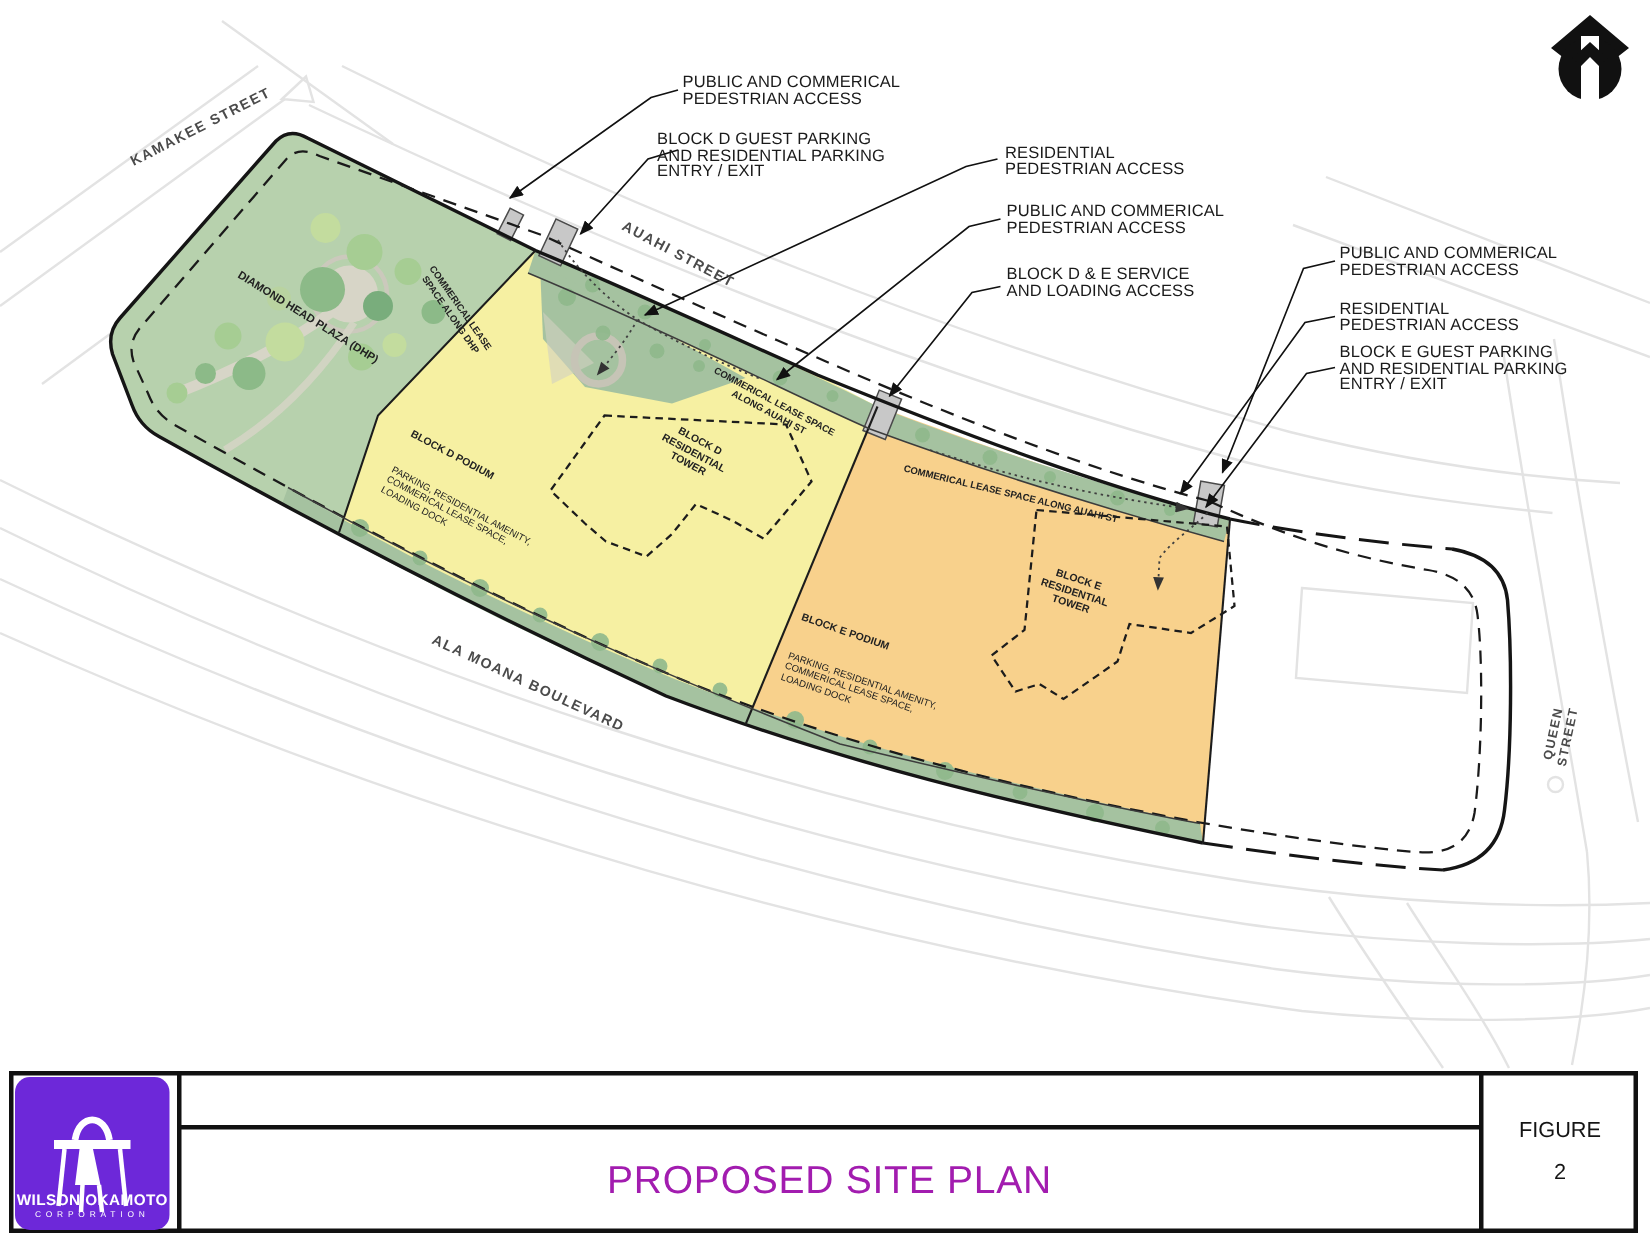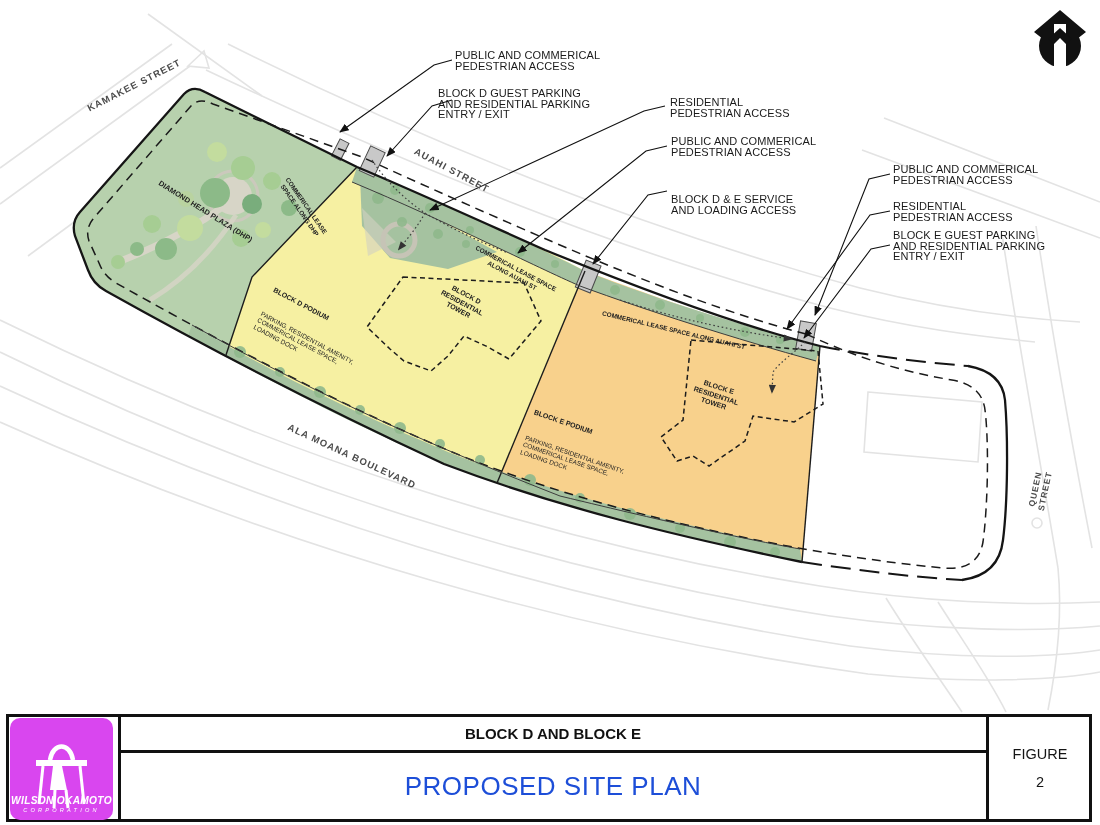--- a/index.html
+++ b/index.html
@@ -8,25 +8,25 @@
   svg{position:absolute;left:0;top:0;}
   .lbl{position:absolute;color:#141414;white-space:pre-line;}
   .callout{font-size:11px;line-height:10.5px;letter-spacing:.1px;color:#1a1a1a;}
   .street{font-weight:bold;color:#4b4b4b;letter-spacing:1.1px;font-size:9.5px;text-align:center;}
   .area-b{font-weight:bold;font-size:7px;line-height:8.6px;color:#222;}
   .area-r{font-size:6.4px;line-height:7.8px;color:#222;}
   .ctr{text-align:center;}
   
   .tb-line{position:absolute;background:#111;}
   #tb-outer{position:absolute;left:6px;top:714px;width:1086px;height:108px;border:3px solid #111;box-sizing:border-box;background:#fff;}
-  #logo-box{position:absolute;left:10px;top:718px;width:103px;height:102px;background:#d946ef;border-radius:10px;font-style:italic;}
+  #logo-box{position:absolute;left:10px;top:718px;width:103px;height:102px;background:#6d28d9;border-radius:10px;}
   #logo-company{position:absolute;left:0;top:77px;width:100%;text-align:center;color:#fff;font-weight:bold;font-size:10.2px;letter-spacing:.3px;}
   #logo-corp{position:absolute;left:0;top:89px;width:100%;text-align:center;color:#fff;font-size:5.6px;letter-spacing:3.2px;}
   #tb-title1{position:absolute;left:121px;top:714px;width:864px;height:38px;display:flex;align-items:center;justify-content:center;font-weight:bold;font-size:15px;color:#111;}
-  #tb-title2{position:absolute;left:121px;top:752px;width:864px;height:68px;display:flex;align-items:center;justify-content:center;font-size:26px;letter-spacing:.5px;color:#1d4ed8;}
+  #tb-title2{position:absolute;left:121px;top:752px;width:864px;height:68px;display:flex;align-items:center;justify-content:center;font-size:26px;letter-spacing:.5px;color:#a21caf;}
   #tb-figure{position:absolute;left:988px;top:714px;width:104px;height:107px;display:flex;flex-direction:column;align-items:center;justify-content:center;gap:12px;font-size:14.5px;color:#151515;}
 </style>
 </head>
 <body>
 
 <div id="page">
 
   <svg width="1100" height="714" viewBox="0 0 1100 714">
     <defs>
       <marker id="arr" viewBox="0 0 10 8" refX="9" refY="4" markerWidth="9" markerHeight="7" orient="auto">
@@ -185,21 +185,21 @@
 
   <div class="lbl callout" style="left:455px;top:50px;">PUBLIC AND COMMERICAL
 PEDESTRIAN ACCESS</div>
   <div class="lbl callout" style="left:438px;top:88px;">BLOCK D GUEST PARKING
 AND RESIDENTIAL PARKING
 ENTRY / EXIT</div>
   <div class="lbl callout" style="left:670px;top:97px;">RESIDENTIAL
 PEDESTRIAN ACCESS</div>
   <div class="lbl callout" style="left:671px;top:136px;">PUBLIC AND COMMERICAL
 PEDESTRIAN ACCESS</div>
-  <div class="lbl callout" style="left:671px;top:194px;">BLOCK D &amp; E SERVICE
+  <div class="lbl callout" style="left:671px;top:178px;">BLOCK D &amp; E SERVICE
 AND LOADING ACCESS</div>
   <div class="lbl callout" style="left:893px;top:164px;">PUBLIC AND COMMERICAL
 PEDESTRIAN ACCESS</div>
   <div class="lbl callout" style="left:893px;top:201px;">RESIDENTIAL
 PEDESTRIAN ACCESS</div>
   <div class="lbl callout" style="left:893px;top:230px;">BLOCK E GUEST PARKING
 AND RESIDENTIAL PARKING
 ENTRY / EXIT</div>
 
   <div class="lbl street" style="left:134px;top:85px;transform:translate(-50%,-50%) rotate(-27deg);">KAMAKEE STREET</div>
@@ -232,21 +232,20 @@
     <div class="area-r" style="white-space:pre-line;">PARKING, RESIDENTIAL AMENITY,
 COMMERICAL LEASE SPACE,
 LOADING DOCK</div>
   </div>
 
   <div id="tb-outer"></div>
   <div class="tb-line" style="left:118px;top:714px;width:2.5px;height:107px;"></div>
   <div class="tb-line" style="left:986px;top:714px;width:2.5px;height:107px;"></div>
   <div class="tb-line" style="left:120px;top:750px;width:866px;height:2.5px;"></div>
 
-  <div id="tb-title1">BLOCK D AND BLOCK E</div>
   <div id="tb-title2">PROPOSED SITE PLAN</div>
   <div id="tb-figure">
     <span>FIGURE</span>
     <span>2</span>
   </div>
 
   <div id="logo-box">
     <svg width="103" height="102" viewBox="0 0 103 102">
       <path d="M40,42 C43,24 60,24 63,42" stroke="#fff" stroke-width="4.5" fill="none"></path>
       <rect x="26" y="42" width="51" height="6" fill="#fff"></rect>

